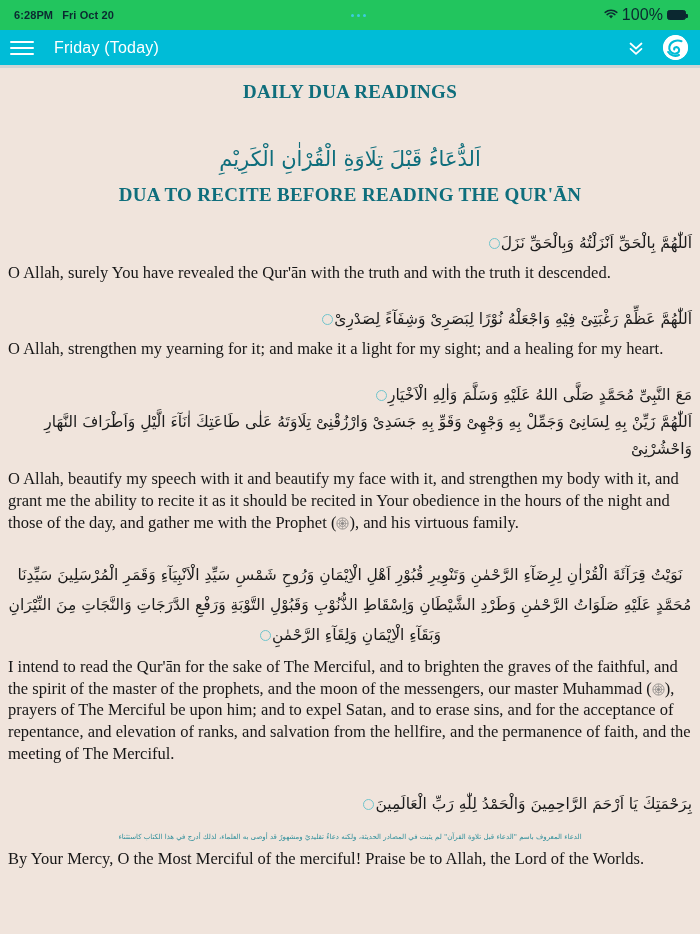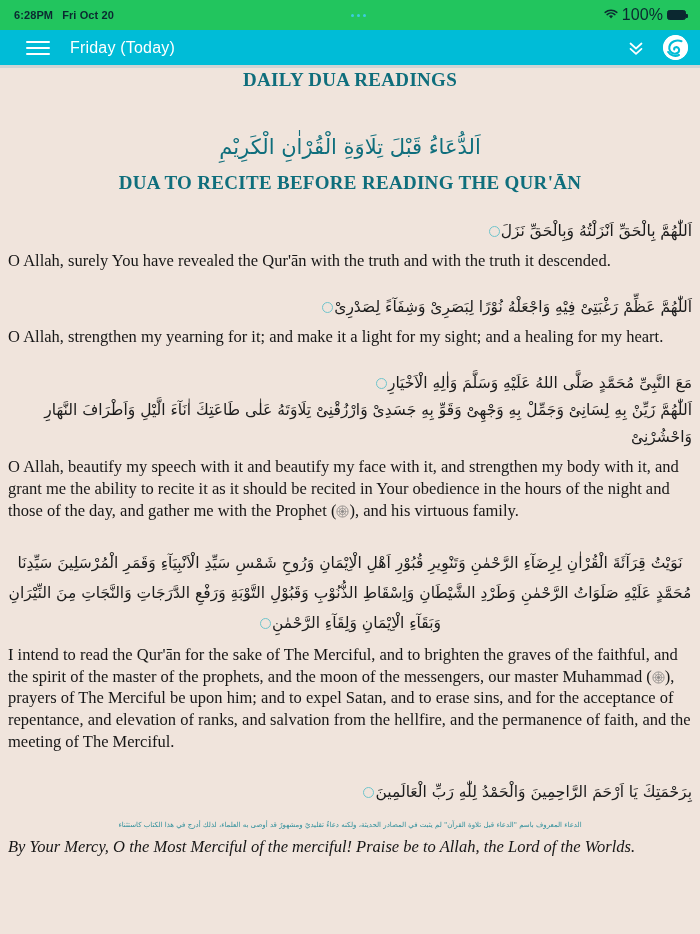--- a/index.html
+++ b/index.html
@@ -66,21 +66,21 @@
     background: #0b2830;
     border-radius: 0 1px 1px 0;
   }
 
   
   .app-bar {
     height: 35px;
     background: #00bcd7;
     display: flex;
     align-items: center;
-    padding: 0 12px 0 26px;
+    padding: 0 12px 0 10px;
     box-sizing: border-box;
     position: relative;
   }
   .app-bar::after {
     content: "";
     position: absolute;
     left: 0; right: 0; bottom: -3px;
     height: 3px;
     background: #cfd4d4;
   }
@@ -158,21 +158,21 @@
   }
   .en {
     color: #161616;
     font-family: "Liberation Serif", serif;
     font-size: 16.5px;
     line-height: 1.33;
     text-align: left;
   }
 
   .block-title-1 { margin-top: 22px; }
-  .en-title-1 { margin-top: 4px; }
+  .en-title-1 { margin-top: 16px; }
   .block-title-2 { margin-top: 40px; }
   .en-title-2 { margin-top: 7px; }
 
   .dua { margin-top: 24px; }
   .dua .ar { font-size: 15.5px; }
   .dua .en { margin-top: 5px; }
 
   .dua-2 { margin-top: 22px; }
   .dua-3 { margin-top: 22px; }
   .dua-4 { margin-top: 26px; }
@@ -202,21 +202,20 @@
     text-align: center;
     color: #2f8f9b;
     font-family: "DejaVu Sans", "Liberation Sans", sans-serif;
     font-size: 7px;
     line-height: 1.5;
     white-space: nowrap;
     overflow: hidden;
   }
   .footnote-en {
     margin-top: 6px;
-    font-style: italic;
   }
 </style>
 </head>
 <body>
 
 <div class="status-bar">
   <span class="sb-time">6:28PM</span>
   <span class="sb-date">Fri Oct 20</span>
   <span class="sb-center">
     <span class="sb-dot"></span>

